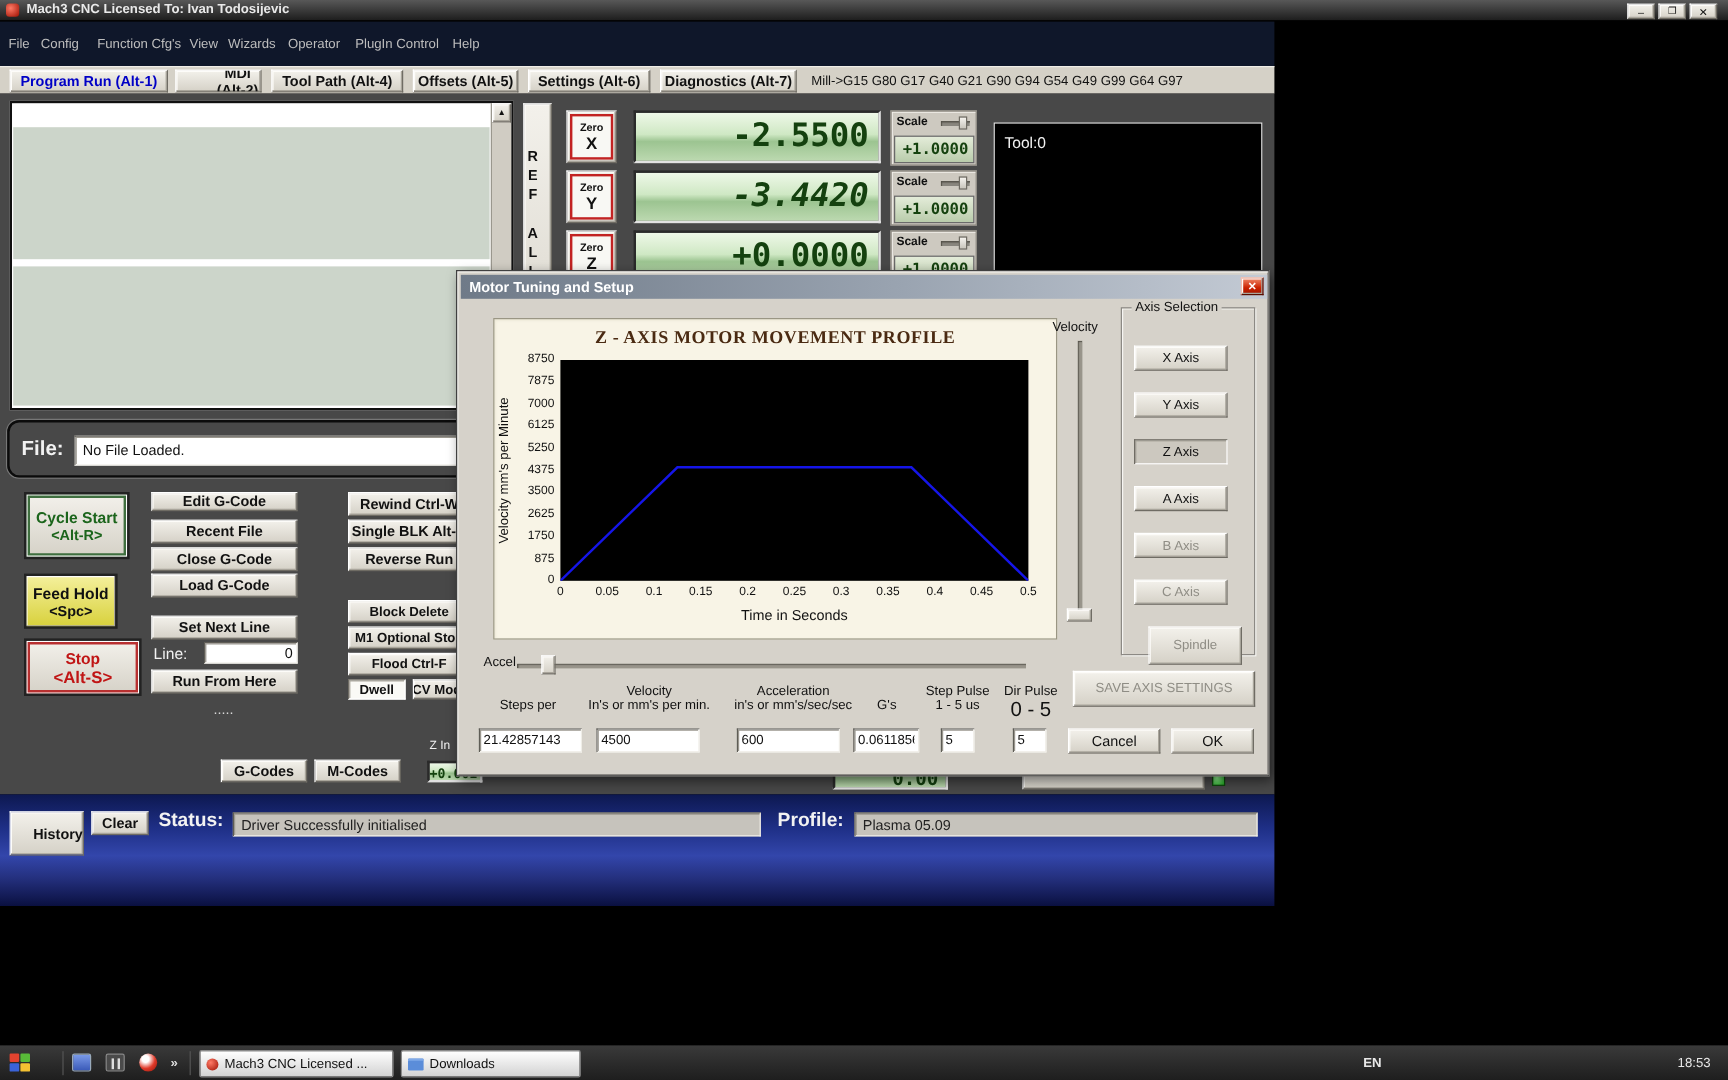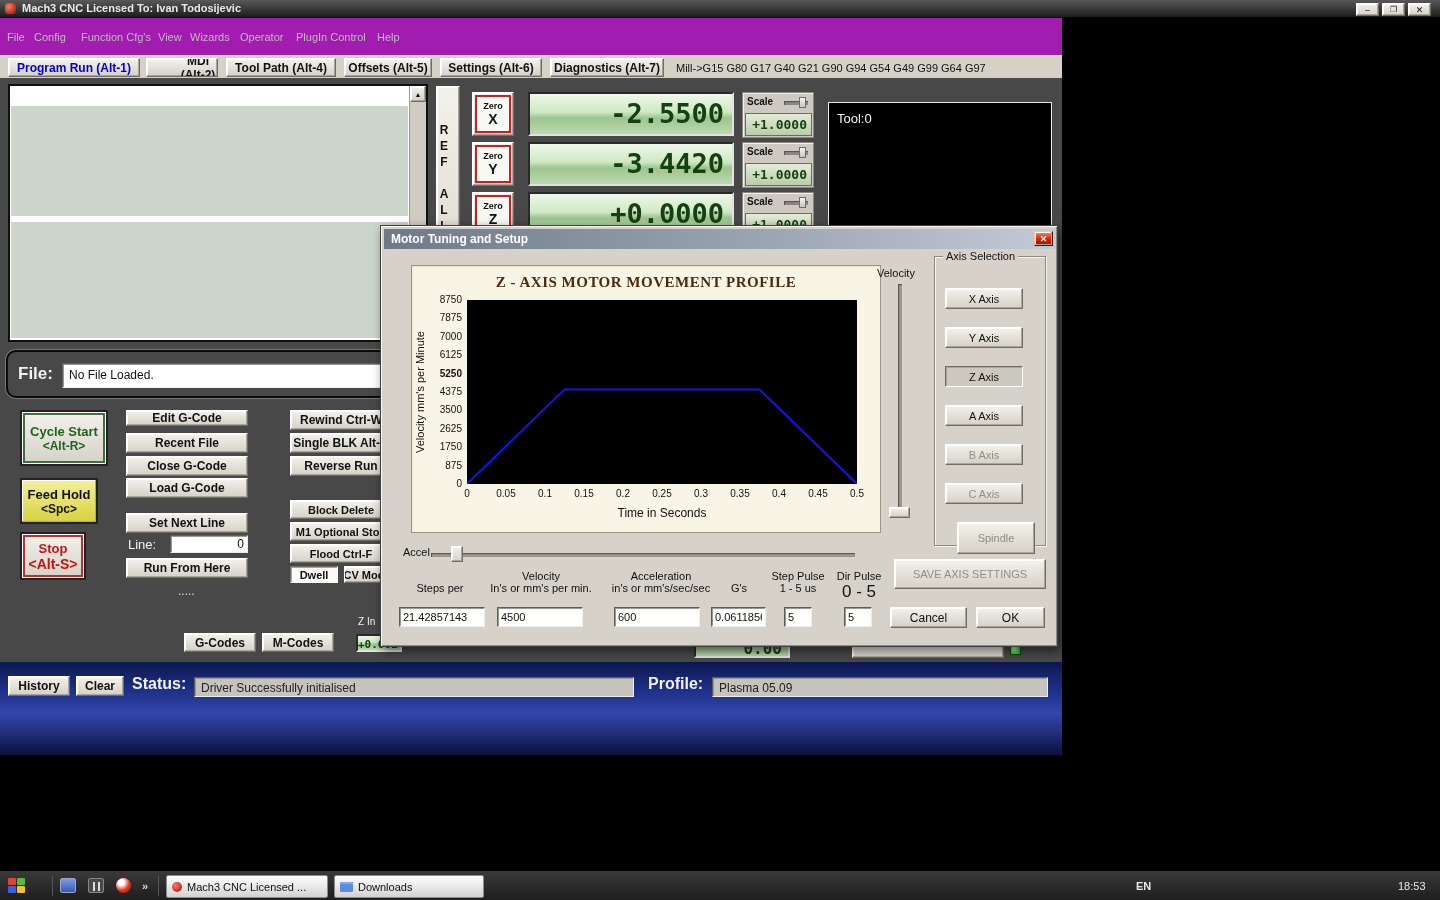--- a/index.html
+++ b/index.html
@@ -36,21 +36,21 @@
 <div id="screen">
 
   <div class="abs" style="left:0;top:0;width:1440px;height:18px;background:linear-gradient(#585858,#1d1d1d);border-bottom:1px solid #000;">
     <div class="abs" style="left:5px;top:3px;width:11px;height:11px;border-radius:3px;background:radial-gradient(circle at 35% 35%,#ff7a66,#9c0e00);"></div>
     <div class="abs" style="left:22px;top:2px;font-size:11px;font-weight:bold;color:#e9e9e9;">Mach3 CNC  Licensed To: Ivan Todosijevic</div>
     <div class="btn" style="left:1356px;top:3px;width:23px;height:13px;font-size:9px;">–</div>
     <div class="btn" style="left:1382px;top:3px;width:23px;height:13px;font-size:8px;">❐</div>
     <div class="btn" style="left:1408px;top:3px;width:23px;height:13px;font-size:9px;">✕</div>
   </div>
 
-  <div class="abs" style="left:0;top:18px;width:1062px;height:37px;background:#a21caf;">
+  <div class="abs" style="left:0;top:18px;width:1062px;height:37px;background:#0f172a;">
     <span class="abs" style="left:7px;top:13px;font-size:11px;color:#bdbdbd;">File</span>
     <span class="abs" style="left:34px;top:13px;font-size:11px;color:#bdbdbd;">Config</span>
     <span class="abs" style="left:81px;top:13px;font-size:11px;color:#bdbdbd;">Function Cfg's</span>
     <span class="abs" style="left:158px;top:13px;font-size:11px;color:#bdbdbd;">View</span>
     <span class="abs" style="left:190px;top:13px;font-size:11px;color:#bdbdbd;">Wizards</span>
     <span class="abs" style="left:240px;top:13px;font-size:11px;color:#bdbdbd;">Operator</span>
     <span class="abs" style="left:296px;top:13px;font-size:11px;color:#bdbdbd;">PlugIn Control</span>
     <span class="abs" style="left:377px;top:13px;font-size:11px;color:#bdbdbd;">Help</span>
   </div>
 
@@ -93,21 +93,21 @@
   <div class="inset" style="left:62px;top:363px;width:320px;height:25px;padding:4px 0 0 6px;">No File Loaded.</div>
 
   <div class="btn" style="left:20px;top:410px;width:88px;height:56px;flex-direction:column;border:2px solid #222;box-shadow:inset 0 0 0 1px #fff, inset 0 0 0 3px #3f6f3f;">
     <span style="font-size:13px;font-weight:bold;color:#1c651c;">Cycle Start</span>
     <span style="font-size:12px;font-weight:bold;color:#1c651c;">&lt;Alt-R&gt;</span>
   </div>
   <div class="btn" style="left:20px;top:478px;width:78px;height:46px;flex-direction:column;border:2px solid #222;background:linear-gradient(#f4f09c,#d8d13c);">
     <span style="font-size:13px;font-weight:bold;">Feed Hold</span>
     <span style="font-size:12px;font-weight:bold;">&lt;Spc&gt;</span>
   </div>
-  <div class="btn" style="left:20px;top:532px;width:66px;height:48px;flex-direction:column;border:2px solid #222;box-shadow:inset 0 0 0 1px #fff, inset 0 0 0 3px #b83030;">
+  <div class="btn" style="left:20px;top:532px;width:98px;height:48px;flex-direction:column;border:2px solid #222;box-shadow:inset 0 0 0 1px #fff, inset 0 0 0 3px #b83030;">
     <span style="font-size:13px;font-weight:bold;color:#c01515;">Stop</span>
     <span style="font-size:14px;font-weight:bold;color:#c01515;">&lt;Alt-S&gt;</span>
   </div>
 
   <div class="btn" style="left:126px;top:410px;width:122px;height:16px;">
     <span style="font-weight:bold;">Edit G-Code</span>
     </div>
   <div class="btn" style="left:126px;top:433px;width:122px;height:20px;">
     <span style="font-weight:bold;">Recent File</span>
     </div>
@@ -182,21 +182,21 @@
     <div style="position:absolute;right:7px;top:4px;width:7px;height:11px;background:linear-gradient(#f5f3ee,#c9c5bc);border:1px solid #6f6c64;"></div>
     <div class="abs" style="left:2px;top:20px;width:67px;height:23px;background:linear-gradient(#e4ecd9,#b9ccab);border:1px solid #6a6a6a;font-size:13px;font-weight:bold;color:#15420f;text-align:right;padding:3px 4px 0 0;font-family:'DejaVu Sans Mono', monospace;">+1.0000</div>
   </div>
 
   <div class="btn" style="left:472px;top:142px;width:42px;height:44px;padding:2px;">
     <div style="width:100%;height:100%;background:#f8f8f4;border:2px solid #c22323;display:flex;flex-direction:column;align-items:center;justify-content:center;">
       <span style="font-size:9px;font-weight:bold;">Zero</span>
       <span style="font-size:14px;font-weight:bold;">Y</span>
     </div>
   </div>
-  <div class="dro" style="left:528px;top:142px;width:206px;height:44px;font-size:27px;padding:4px 8px 0 0;">-3.4420</div>
+  <div class="dro" style="left:528px;top:142px;width:206px;height:44px;font-size:27px;padding:4px 8px 0 0;font-style:italic;">-3.4420</div>
   <div class="abs" style="left:742px;top:142px;width:72px;height:46px;background:#cdc9c0;border:1px solid #8a877f;box-shadow:inset 1px 1px 0 #f3f1ec;">
     <span style="position:absolute;left:4px;top:3px;font-size:10px;font-weight:bold;color:#111;">Scale</span>
     <div style="position:absolute;right:5px;top:8px;width:24px;height:4px;background:#8a877f;box-shadow:inset 1px 1px 1px #55524a;"></div>
     <div style="position:absolute;right:7px;top:4px;width:7px;height:11px;background:linear-gradient(#f5f3ee,#c9c5bc);border:1px solid #6f6c64;"></div>
     <div class="abs" style="left:2px;top:20px;width:67px;height:23px;background:linear-gradient(#e4ecd9,#b9ccab);border:1px solid #6a6a6a;font-size:13px;font-weight:bold;color:#15420f;text-align:right;padding:3px 4px 0 0;font-family:'DejaVu Sans Mono', monospace;">+1.0000</div>
   </div>
 
   <div class="btn" style="left:472px;top:192px;width:42px;height:44px;padding:2px;">
     <div style="width:100%;height:100%;background:#f8f8f4;border:2px solid #c22323;display:flex;flex-direction:column;align-items:center;justify-content:center;">
       <span style="font-size:9px;font-weight:bold;">Zero</span>
@@ -208,21 +208,21 @@
     <span style="position:absolute;left:4px;top:3px;font-size:10px;font-weight:bold;color:#111;">Scale</span>
     <div style="position:absolute;right:5px;top:8px;width:24px;height:4px;background:#8a877f;box-shadow:inset 1px 1px 1px #55524a;"></div>
     <div style="position:absolute;right:7px;top:4px;width:7px;height:11px;background:linear-gradient(#f5f3ee,#c9c5bc);border:1px solid #6f6c64;"></div>
     <div class="abs" style="left:2px;top:20px;width:67px;height:23px;background:linear-gradient(#e4ecd9,#b9ccab);border:1px solid #6a6a6a;font-size:13px;font-weight:bold;color:#15420f;text-align:right;padding:3px 4px 0 0;font-family:'DejaVu Sans Mono', monospace;">+1.0000</div>
   </div>
 
   <div class="abs" style="left:828px;top:102px;width:224px;height:160px;background:#000;border:1px solid #e8e8e8;">
     <span style="position:absolute;left:8px;top:8px;color:#f2f2f2;font-size:13px;">Tool:0</span>
   </div>
 
-  <div class="btn" style="left:8px;top:676px;width:62px;height:20px;z-index:5;">
+  <div class="btn" style="left:8px;top:676px;width:62px;height:37px;z-index:5;justify-content:flex-end;">
     <span style="font-weight:bold;">History</span>
     </div>
   <div class="btn" style="left:76px;top:676px;width:48px;height:20px;z-index:5;">
     <span style="font-weight:bold;">Clear</span>
     </div>
   <span class="lblw" style="left:132px;top:675px;font-size:16px;font-weight:bold;z-index:5;">Status:</span>
   <div class="inset" style="left:194px;top:677px;width:440px;height:20px;background:#c6c3bc;padding:3px 0 0 6px;color:#222;z-index:5;">Driver Successfully initialised</div>
   <span class="lblw" style="left:648px;top:675px;font-size:16px;font-weight:bold;z-index:5;">Profile:</span>
   <div class="inset" style="left:712px;top:677px;width:336px;height:20px;background:#c6c3bc;padding:3px 0 0 6px;color:#222;z-index:5;">Plasma 05.09</div>
 
@@ -241,21 +241,21 @@
           <polyline id="profile-line" fill="none" stroke-width="2" points="0.0,184.0 97.5,89.4 292.5,89.4 390.0,184.0" stroke="#1515e8"></polyline>
         </svg>
       </div>
       <div style="position:absolute;left:55px;top:240px;width:390px;text-align:center;font-size:12px;color:#111;">Time in Seconds</div>
     <div class="ytick" style="top: 212px;">0</div>
         <div class="ytick" style="top: 193.6px;">875</div>
         <div class="ytick" style="top: 175.2px;">1750</div>
         <div class="ytick" style="top: 156.8px;">2625</div>
         <div class="ytick" style="top: 138.4px;">3500</div>
         <div class="ytick" style="top: 120px;">4375</div>
-        <div class="ytick" style="top: 101.6px; font-weight: bold;">5250</div>
+        <div class="ytick" style="top: 101.6px;">5250</div>
         <div class="ytick" style="top: 83.2px;">6125</div>
         <div class="ytick" style="top: 64.8px;">7000</div>
         <div class="ytick" style="top: 46.4px;">7875</div>
         <div class="ytick" style="top: 28px;">8750</div>
         <div class="xtick" style="left: 38px;">0</div>
         <div class="xtick" style="left: 77px;">0.05</div>
         <div class="xtick" style="left: 116px;">0.1</div>
         <div class="xtick" style="left: 155px;">0.15</div>
         <div class="xtick" style="left: 194px;">0.2</div>
         <div class="xtick" style="left: 233px;">0.25</div>

